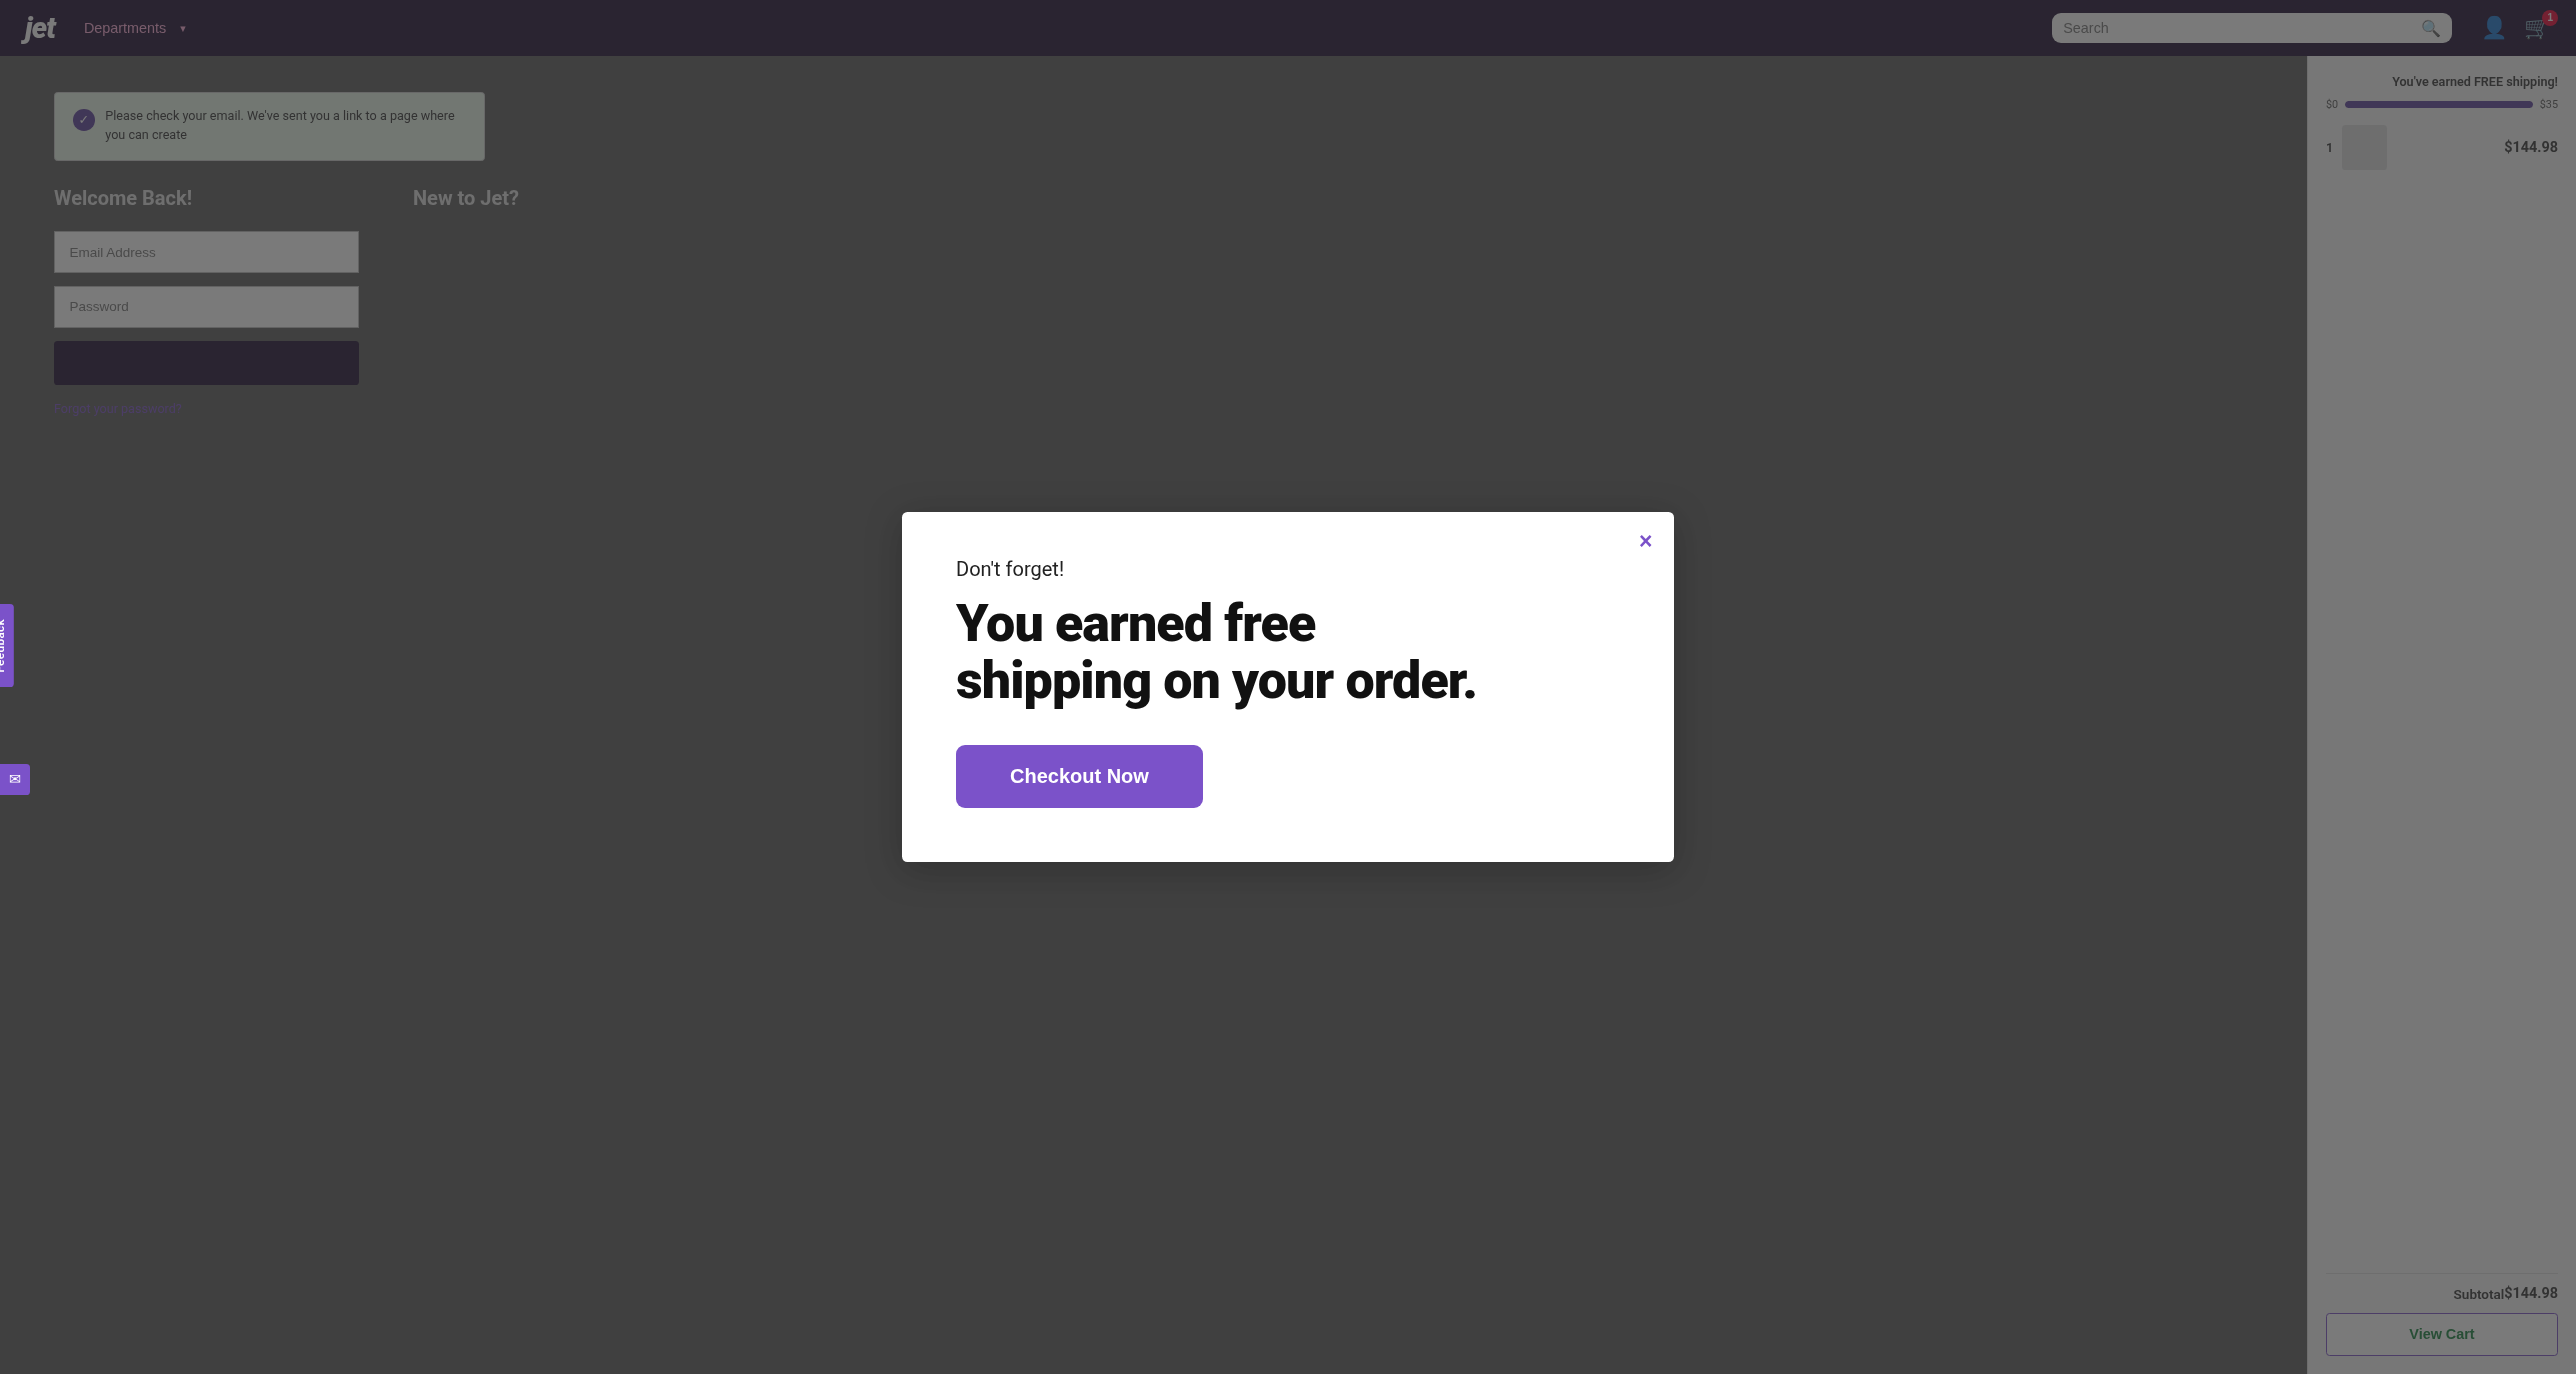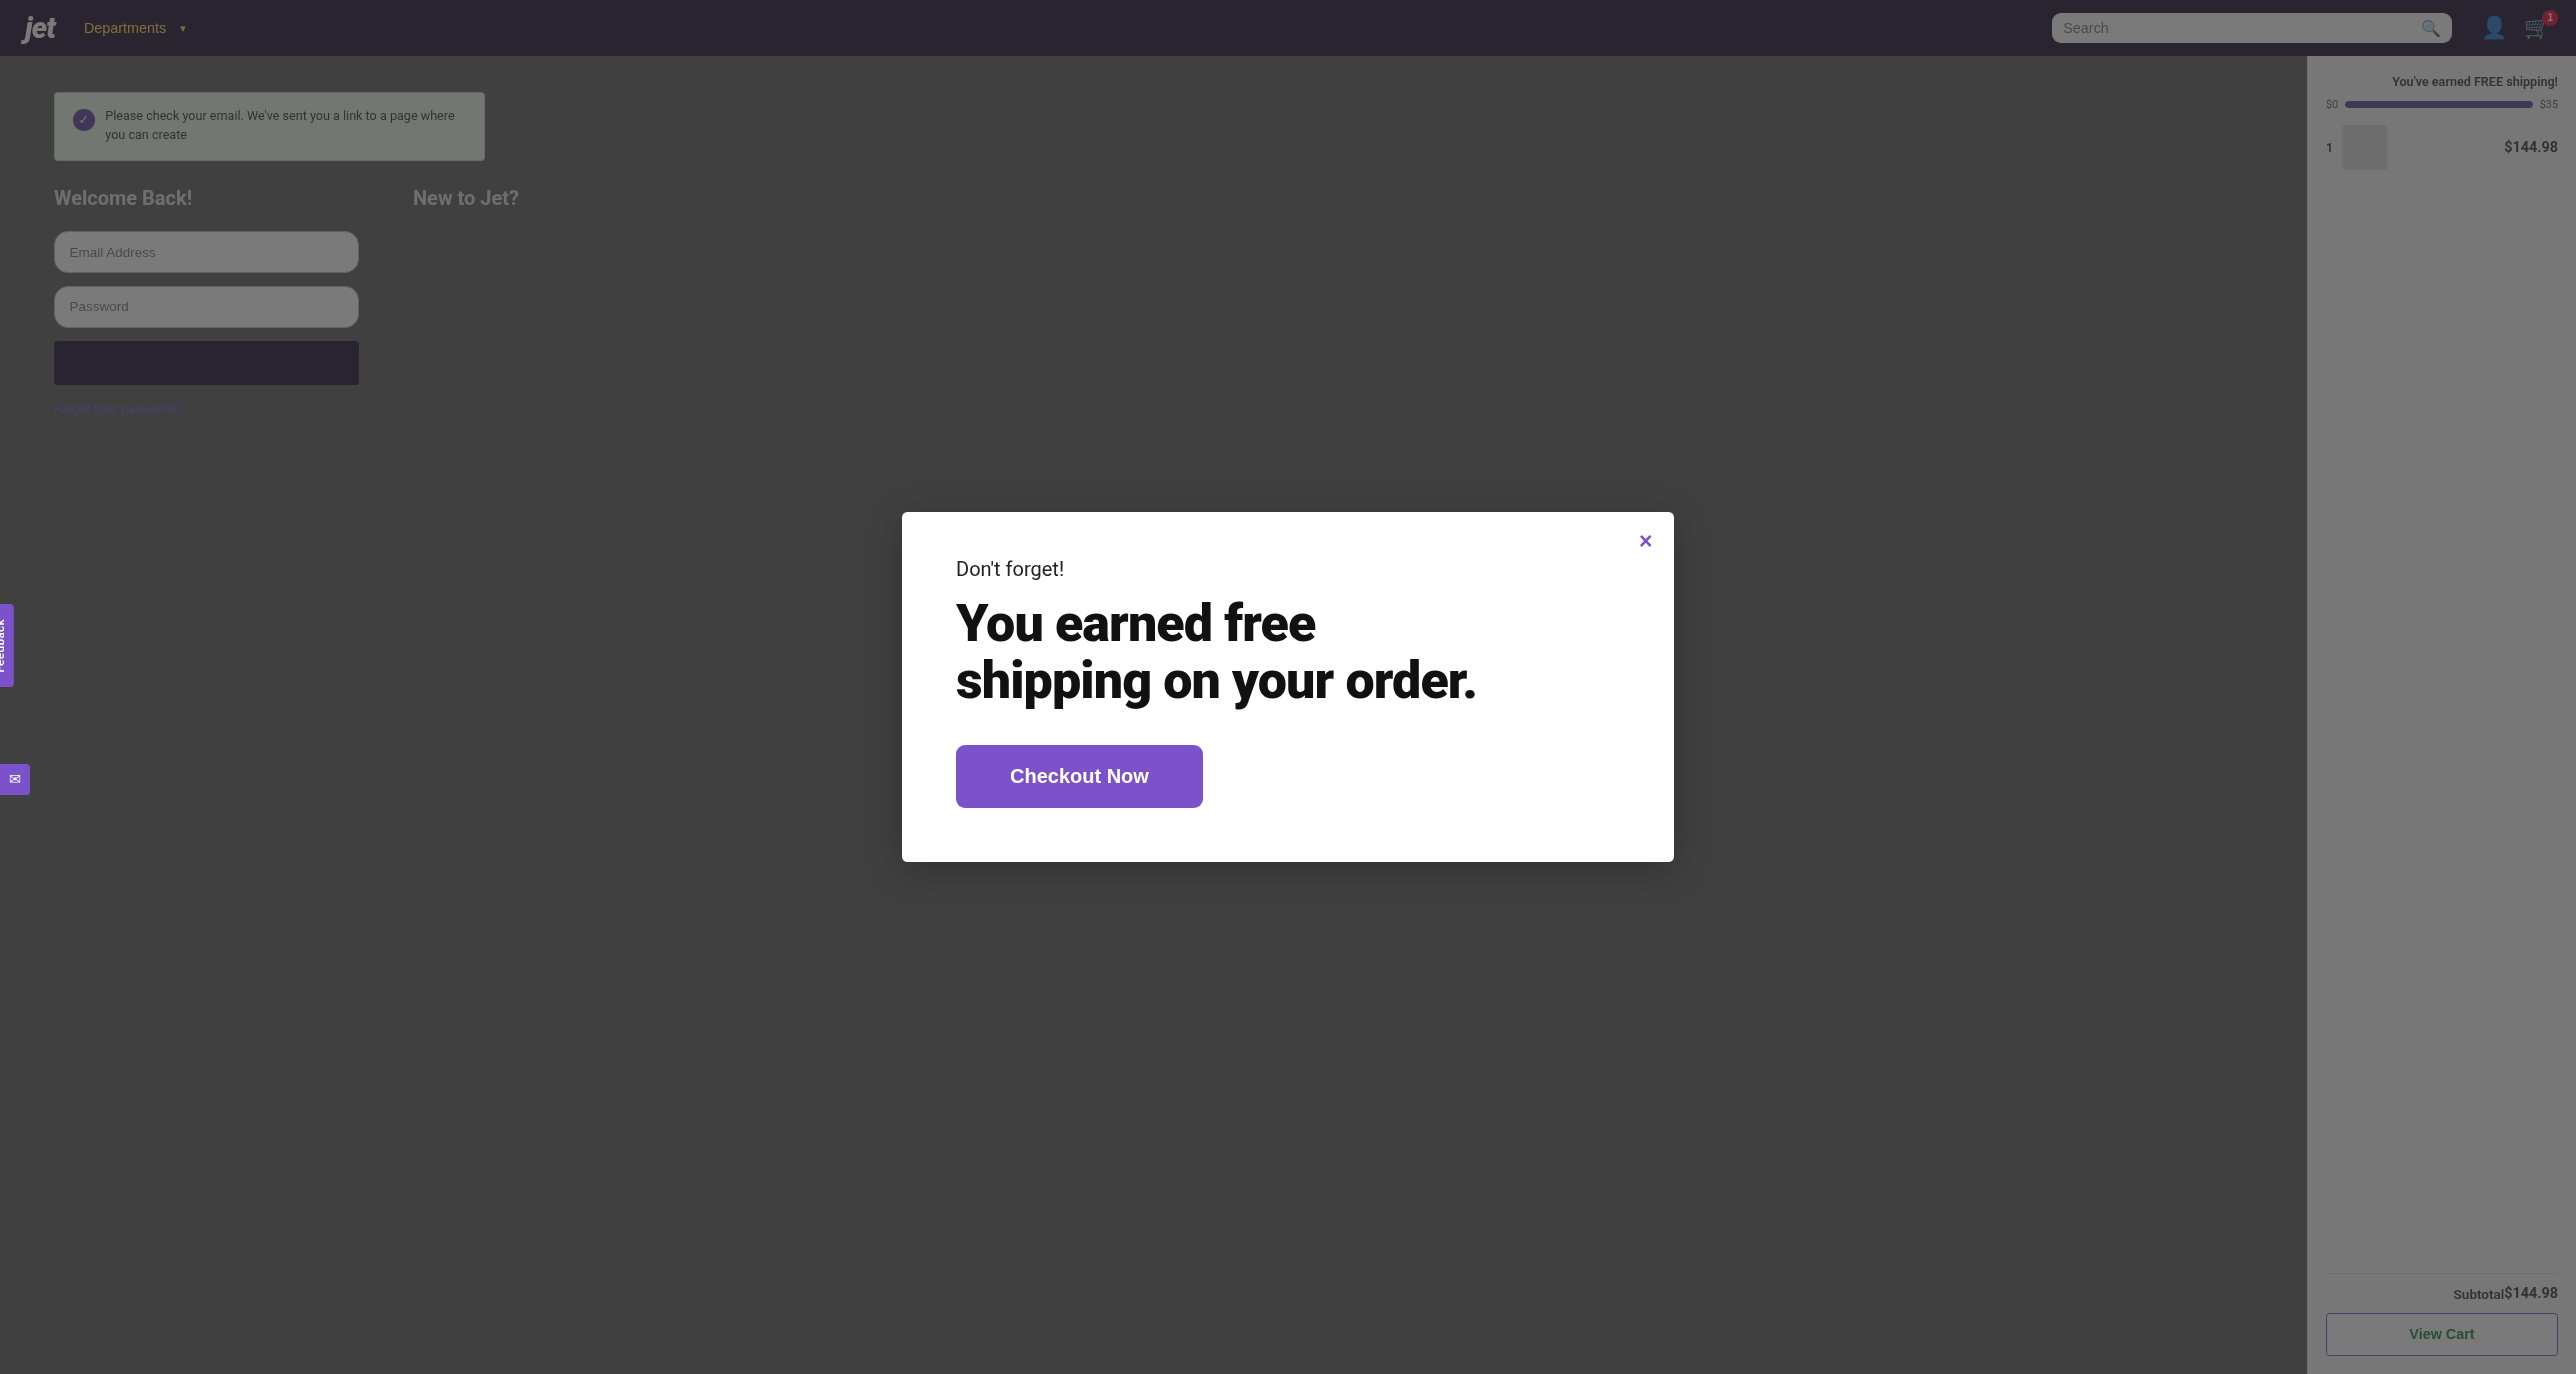--- a/index.html
+++ b/index.html
@@ -22,21 +22,21 @@
       z-index: 10;
     }
     .jet-logo {
       color: white;
       font-size: 29px;
       font-weight: 900;
       letter-spacing: -0.9px;
       font-style: italic;
     }
     .departments-btn {
-      color: #fde047;
+      color: #f9a8d4;
       font-size: 14.4px;
       background: none;
       border: none;
       cursor: pointer;
       display: flex;
       align-items: center;
       gap: 14px;
     }
     .departments-btn .chevron {
       font-size: 10.8px;
@@ -151,21 +151,21 @@
     .section-title {
       font-size: 20px;
       font-weight: 700;
       color: #ddd;
       margin-bottom: 21.5px;
     }
     .form-input {
       width: 100%;
       padding: 12.6px 14.4px;
       border: 0.9px solid #bbb;
-      border-radius: 14px;
+      border-radius: 0;
       font-size: 13.5px;
       color: #888;
       background: white;
       margin-bottom: 12.6px;
     }
     .signin-btn {
       width: 100%;
       background: #1a0a2e;
       color: transparent;
       border: none;

